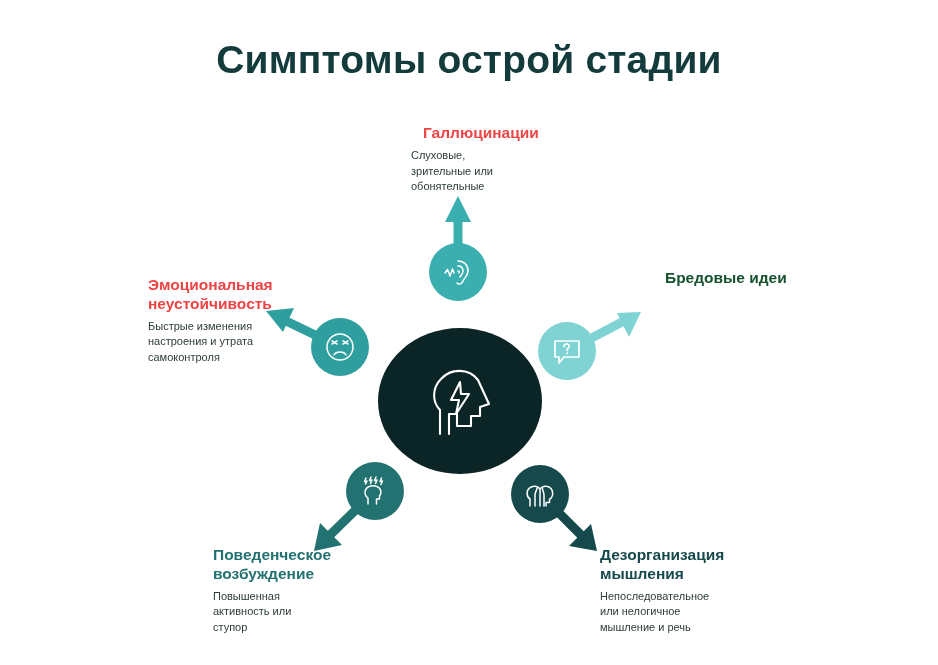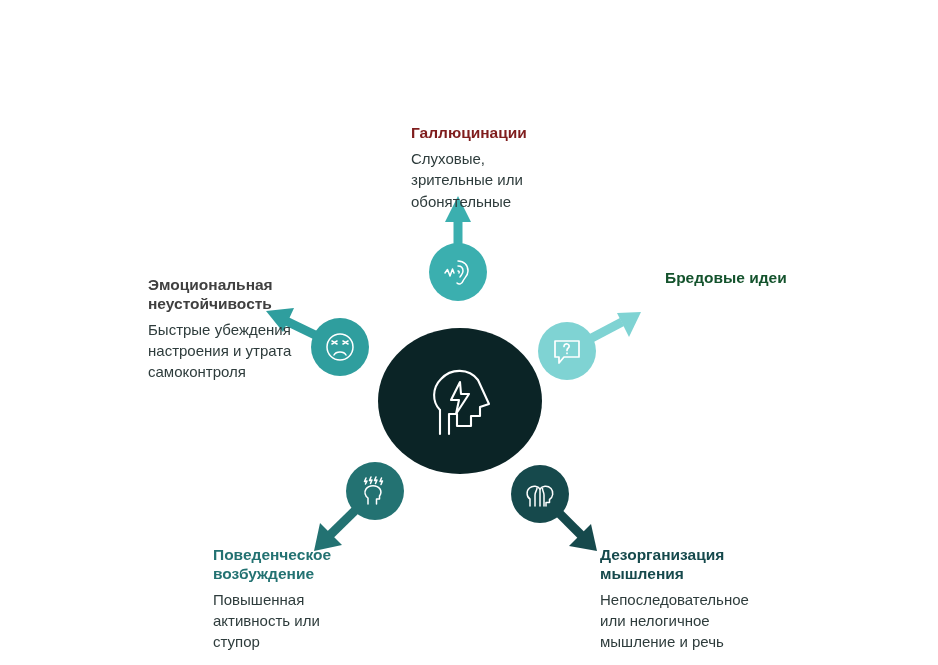--- a/index.html
+++ b/index.html
@@ -35,21 +35,21 @@
   
   .node-text { position: absolute; }
   .node-head {
     font-size: 15.5px;
     font-weight: bold;
     line-height: 1.22;
     margin: 0 0 5px 0;
     white-space: pre-line;
   }
   .node-desc {
-    font-size: 15px;
+    font-size: 11px;
     font-weight: normal;
     line-height: 1.42;
     color: #2E3C3C;
     white-space: pre-line;
   }
 
   #text-hallucinations { left: 411px; top: 124px; width: 180px; }
   #text-emotional     { left: 148px; top: 276px; width: 180px; text-align: left; }
   #text-delusions     { left: 665px; top: 269px; width: 190px; }
   #text-behavioral    { left: 213px; top: 546px; width: 190px; }
@@ -82,20 +82,21 @@
   #circle-behavioral     { left: 346px; top: 462px; width: 58px; height: 58px; }
   #circle-disorganized   { left: 511px; top: 465px; width: 58px; height: 58px; }
 
   .node-circle svg { display: block; }
 </style>
 </head>
 <body>
 
 <div id="canvas">
 
+  <div id="page-title">Симптомы острой стадии</div>
 
   <svg id="arrow-layer" width="938" height="665" viewBox="0 0 938 665" xmlns="http://www.w3.org/2000/svg">
 
     <g>
       <path d="M458 272 L458 214" stroke="#3BAFAF" stroke-width="9" fill="none"></path>
       <path d="M458 196 L471 222 L445 222 Z" fill="#3BAFAF"></path>
     </g>
 
     <g>
       <path d="M340 347 L284 320" stroke="#2F9E9E" stroke-width="9" fill="none"></path>
@@ -178,30 +179,30 @@
         <path d="M7 28 L7 21 C3.5 19, 3 13, 6.5 10 C10 7, 15 8, 17 11"></path>
         <path d="M17 11 C19 8, 24.5 7, 28 10.5 C31 13.8, 30 19.5, 26.5 21.5 L26.5 24.5 L23 24.5 L23 28"></path>
         <path d="M12 28 L12 17 C12 14, 14 12.5, 14 10"></path>
         <path d="M17 28 L17 11"></path>
         <path d="M21 28 L21 17 C21 14, 19.5 13, 19.5 10.5"></path>
       </svg>
     </span>
   </div>
 
   <div class="node-text" id="text-hallucinations">
-    <div class="node-head" style="color:#7f1d1d;">Галлюцинации</div>
+    <div class="node-head" style="color:#ef4444;margin-left:12px;">Галлюцинации</div>
     <div class="node-desc">Слуховые,
 зрительные или
 обонятельные</div>
   </div>
 
   <div class="node-text" id="text-emotional">
-    <div class="node-head" style="color:#404040;">Эмоциональная
+    <div class="node-head" style="color:#ef4444;">Эмоциональная
 неустойчивость</div>
-    <div class="node-desc">Быстрые убеждения
+    <div class="node-desc">Быстрые изменения
 настроения и утрата
 самоконтроля</div>
   </div>
 
   <div class="node-text" id="text-delusions">
     <div class="node-head" style="color:#14532d;">Бредовые идеи</div>
   </div>
 
   <div class="node-text" id="text-behavioral">
     <div class="node-head" style="color:#237272;">Поведенческое

